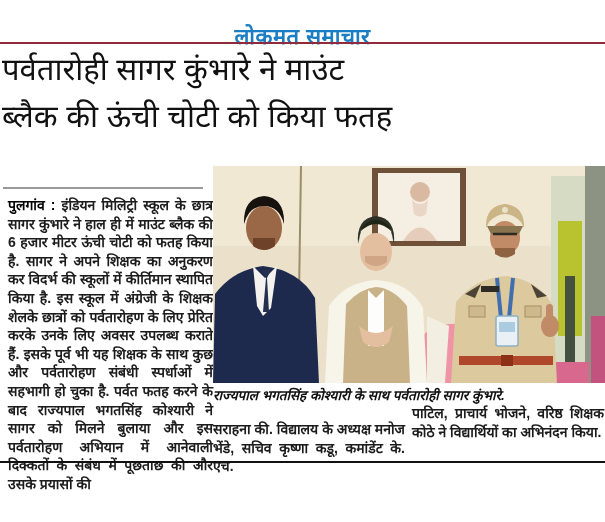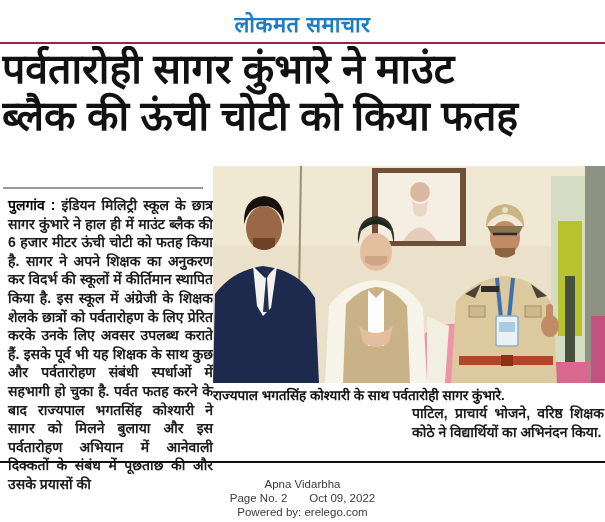--- a/index.html
+++ b/index.html
@@ -7,38 +7,38 @@
   body { font-family: "Liberation Sans", "DejaVu Sans", sans-serif; }
   .page {
     position: relative;
     width: 605px;
     height: 522px;
     background: #ffffff;
     overflow: hidden;
   }
   .masthead {
     position: absolute;
-    top: 8px; left: 0; width: 605px;
+    top: 20px; left: 0; width: 605px;
     text-align: center;
     font-size: 22px;
     font-weight: bold;
     color: #1b7ec2;
     letter-spacing: 0.5px;
   }
   .rule-red {
     position: absolute;
     top: 42px; left: 0; width: 605px; height: 2px;
     background: #8f2b3c;
   }
   .headline {
     position: absolute;
     top: 46px; left: 2px; width: 601px; height: 96px;
     color: #111111;
-    font-weight: bold;
-    font-size: 41px;
+    font-weight: normal;
+    font-size: 31px;
     line-height: 47px;
     white-space: nowrap;
     overflow: hidden;
   }
   .section-label {
     position: absolute;
     top: 162px; left: 3px;
     font-size: 16px;
     font-weight: bold;
     color: #3c3c3c;
@@ -66,20 +66,21 @@
     overflow: hidden;
     background: #e9dfca;
   }
   .photo svg { display: block; width: 392px; height: 217px; }
   .caption {
     position: absolute;
     top: 386px; left: 213px; width: 392px;
     font-size: 13.5px;
     font-weight: bold;
     color: #111111;
+    font-style: italic;
   }
   .rule-black {
     position: absolute;
     top: 461px; left: 0; width: 605px; height: 2px;
     background: #111111;
   }
   .footer {
     position: absolute;
     top: 477px; left: 0; width: 605px;
     text-align: center;
@@ -178,23 +179,19 @@
         <ellipse cx="337" cy="160" rx="9" ry="11" fill="#c08b66"></ellipse>
         <rect x="333" y="138" width="7" height="16" rx="3.5" fill="#c08b66"></rect>
       </g>
 
       <path d="M214 150 L236 160 L232 217 L214 217 Z" fill="#f2eee2"></path>
     </svg>
   </div>
 
   <div class="caption">राज्यपाल भगतसिंह कोश्यारी के साथ पर्वतारोही सागर कुंभारे.</div>
 
+  <p class="body-col col-mid">सराहना की. विद्यालय के अध्यक्ष मनोज भेंडे, सचिव कृष्णा कडू, कमांडेंट के. एच.</p>
   <p class="body-col col-right">पाटिल, प्राचार्य भोजने, वरिष्ठ शिक्षक कोठे ने विद्यार्थियों का अभिनंदन किया.</p>
 
   <div class="rule-black"></div>
 
-  <div class="footer">
-    <div>Apna Vidarbha</div>
-    <div class="row2"><span>Page No. 2</span><span class="gap"></span><span>Oct 09, 2022</span></div>
-    <div>Powered by: erelego.com</div>
-  </div>
 
 </div>
 
 </body></html>

